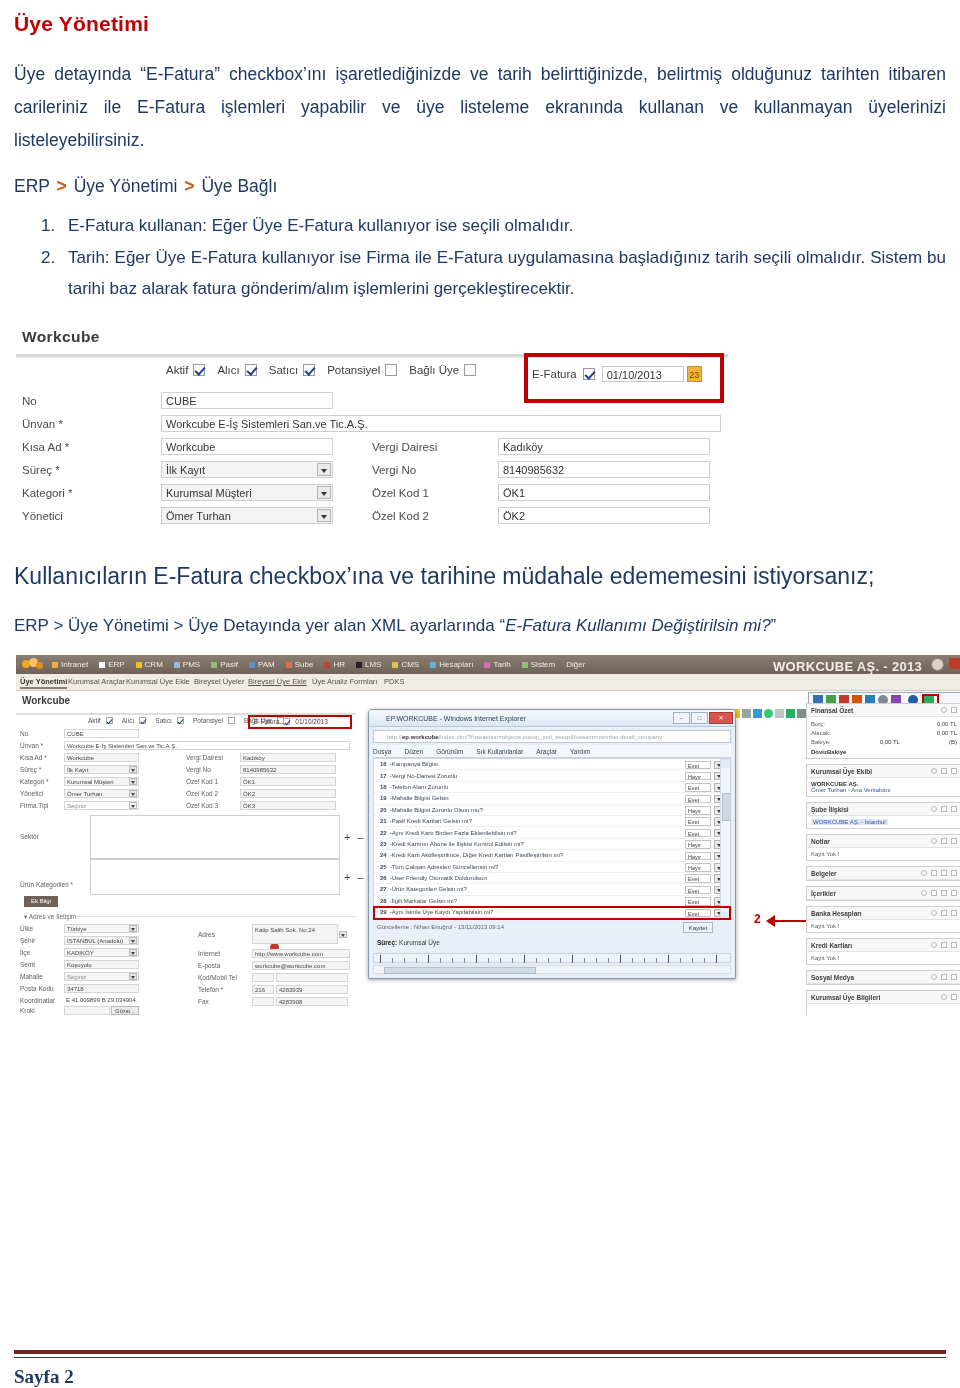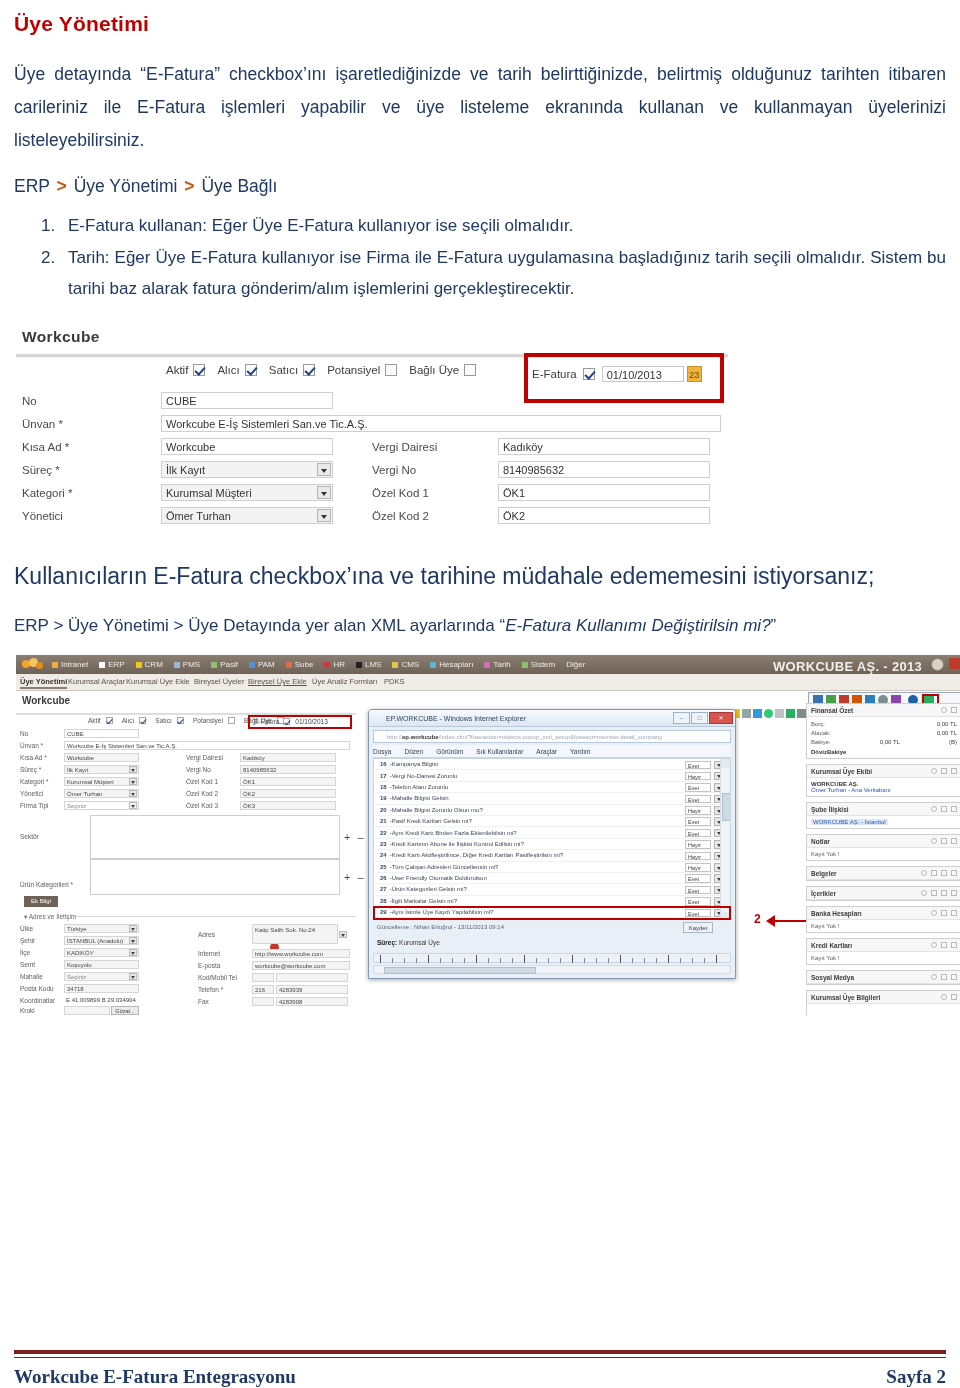--- a/index.html
+++ b/index.html
@@ -807,16 +807,15 @@
       <div class="card">
         <div class="ch"><span>Kurumsal Üye Bilgileri</span><i class="ic" style="right:14px;border-radius:50%;"></i><i class="ic" style="right:4px;"></i></div>
         <div class="cb" style="height:16px;"></div>
       </div>
     </div>
   </div>
 
   <div class="foot-rule"></div>
   <div class="foot-rule2"></div>
   <div class="foot">
-    <span>Workcube E-Fatura Entegrasyonu</span>
     <span>Sayfa 2</span>
   </div>
 </div>
 
 </body></html>

